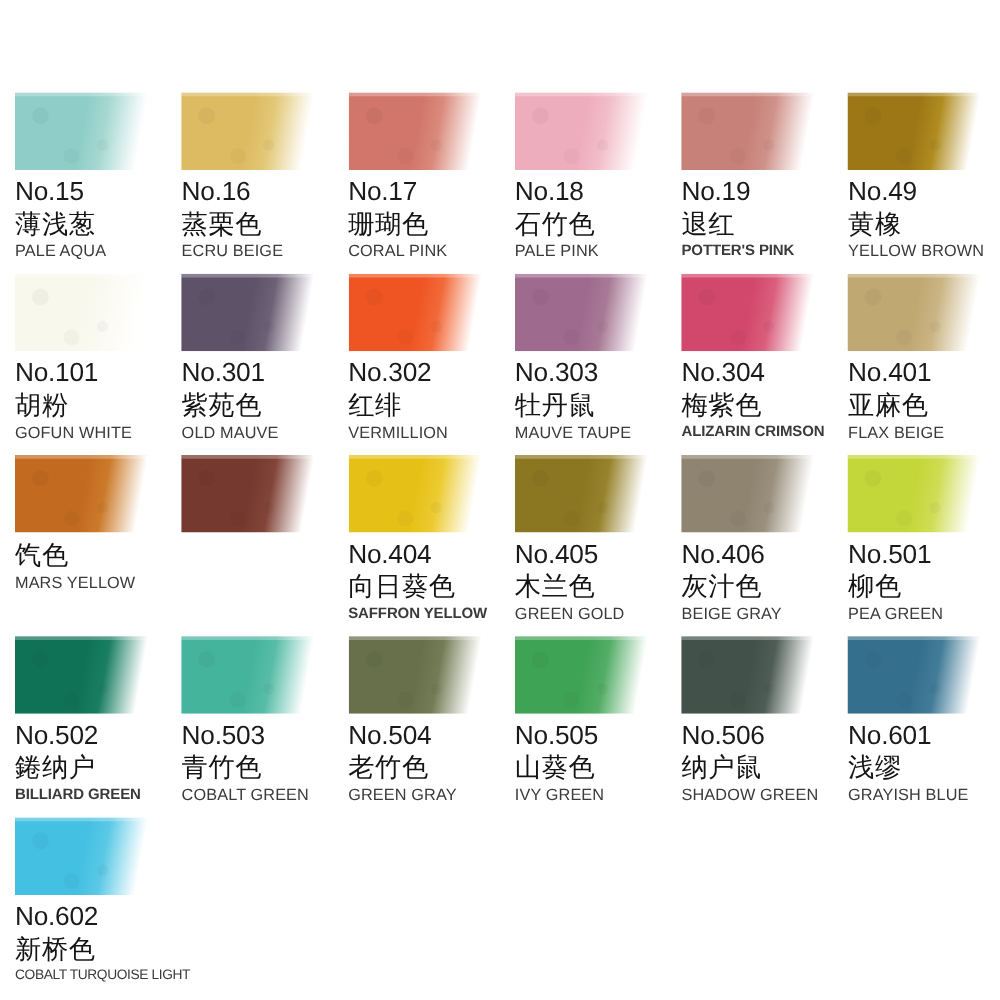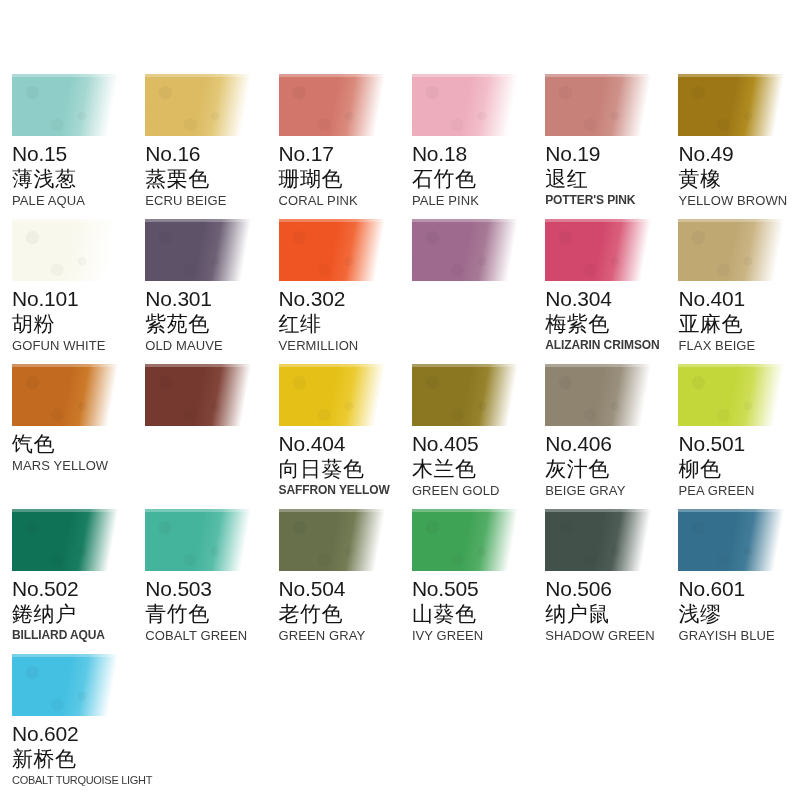--- a/index.html
+++ b/index.html
@@ -213,20 +213,25 @@
           <div class="cjk">红绯</div>
           <div class="en">VERMILLION</div>
         </div>
       </div>
       <div class="cell">
         <div class="swatch">
           <div class="wash" style="background: linear-gradient(100deg, rgb(158, 106, 142) 0%, rgb(158, 106, 142) 48%, rgb(168, 122, 150) 62%, rgba(255, 255, 255, 0.55) 86%, rgb(255, 255, 255) 100%);"></div>
           <div class="grain"></div>
           <div class="topedge"></div>
         </div>
+        <div class="labels">
+          <div class="code">No.303</div>
+          <div class="cjk">牡丹鼠</div>
+          <div class="en">MAUVE TAUPE</div>
+        </div>
       </div>
       <div class="cell">
         <div class="swatch">
           <div class="wash" style="background: linear-gradient(100deg, rgb(210, 72, 108) 0%, rgb(210, 72, 108) 48%, rgb(218, 95, 124) 62%, rgba(255, 255, 255, 0.55) 86%, rgb(255, 255, 255) 100%);"></div>
           <div class="grain"></div>
           <div class="topedge"></div>
         </div>
         <div class="labels">
           <div class="code">No.304</div>
           <div class="cjk">梅紫色</div>
@@ -313,21 +318,21 @@
       </div>
       <div class="cell">
         <div class="swatch">
           <div class="wash" style="background: linear-gradient(100deg, rgb(15, 114, 86) 0%, rgb(15, 114, 86) 48%, rgb(26, 127, 98) 62%, rgba(255, 255, 255, 0.55) 86%, rgb(255, 255, 255) 100%);"></div>
           <div class="grain"></div>
           <div class="topedge"></div>
         </div>
         <div class="labels">
           <div class="code">No.502</div>
           <div class="cjk">錈纳户</div>
-          <div class="en shrink">BILLIARD AQUA</div>
+          <div class="en shrink">BILLIARD GREEN</div>
         </div>
       </div>
       <div class="cell">
         <div class="swatch">
           <div class="wash" style="background: linear-gradient(100deg, rgb(69, 180, 156) 0%, rgb(69, 180, 156) 48%, rgb(88, 189, 168) 62%, rgba(255, 255, 255, 0.55) 86%, rgb(255, 255, 255) 100%);"></div>
           <div class="grain"></div>
           <div class="topedge"></div>
         </div>
         <div class="labels">
           <div class="code">No.503</div>

